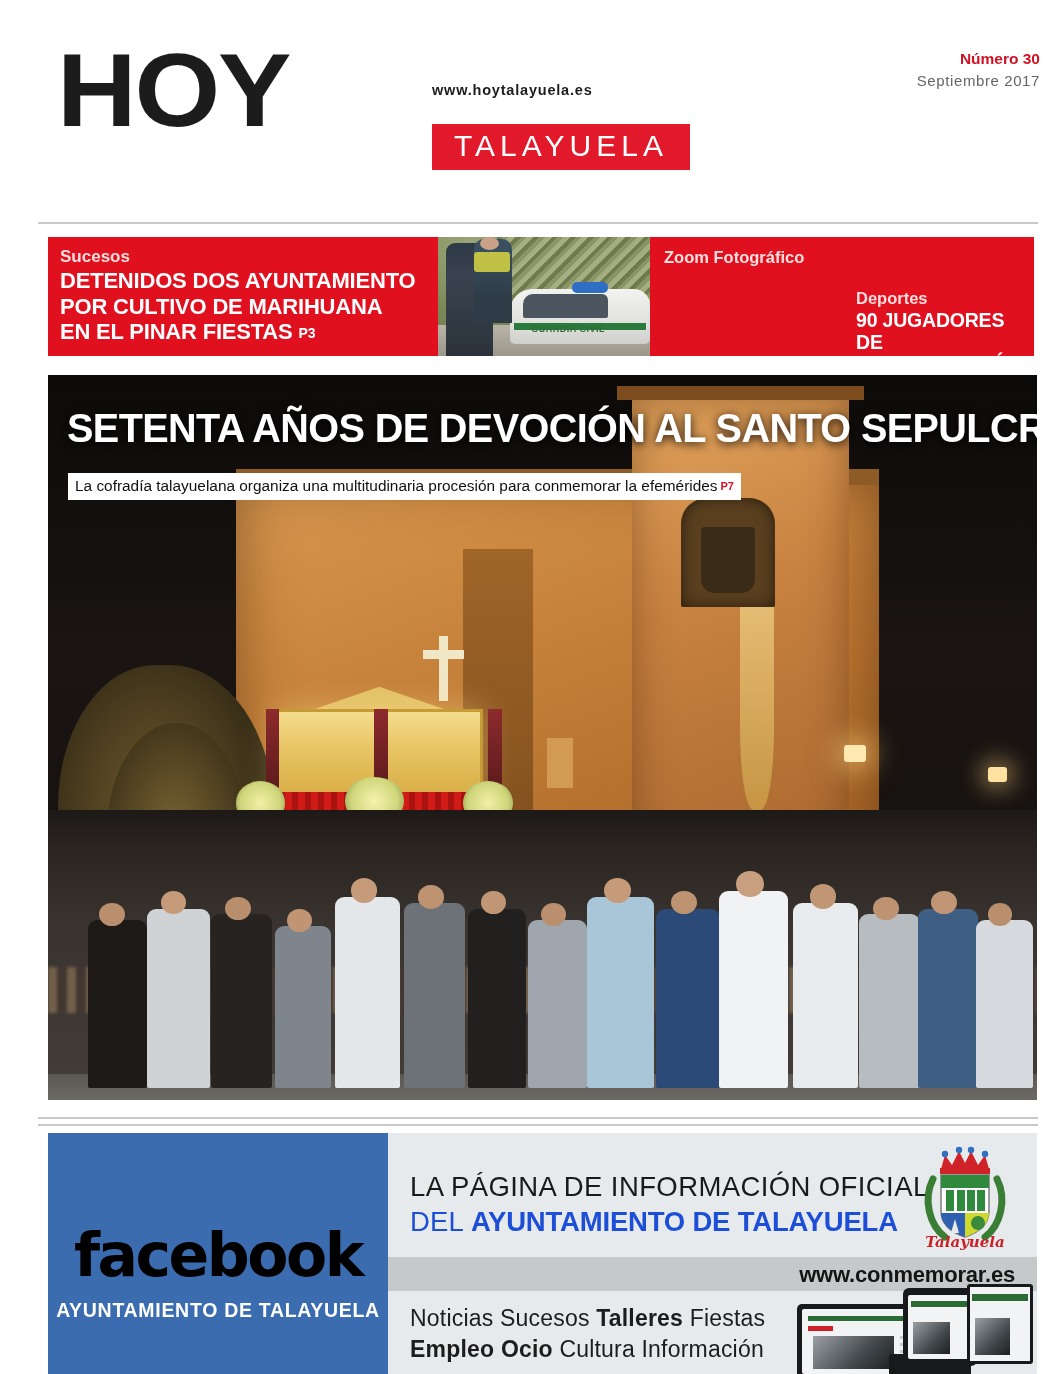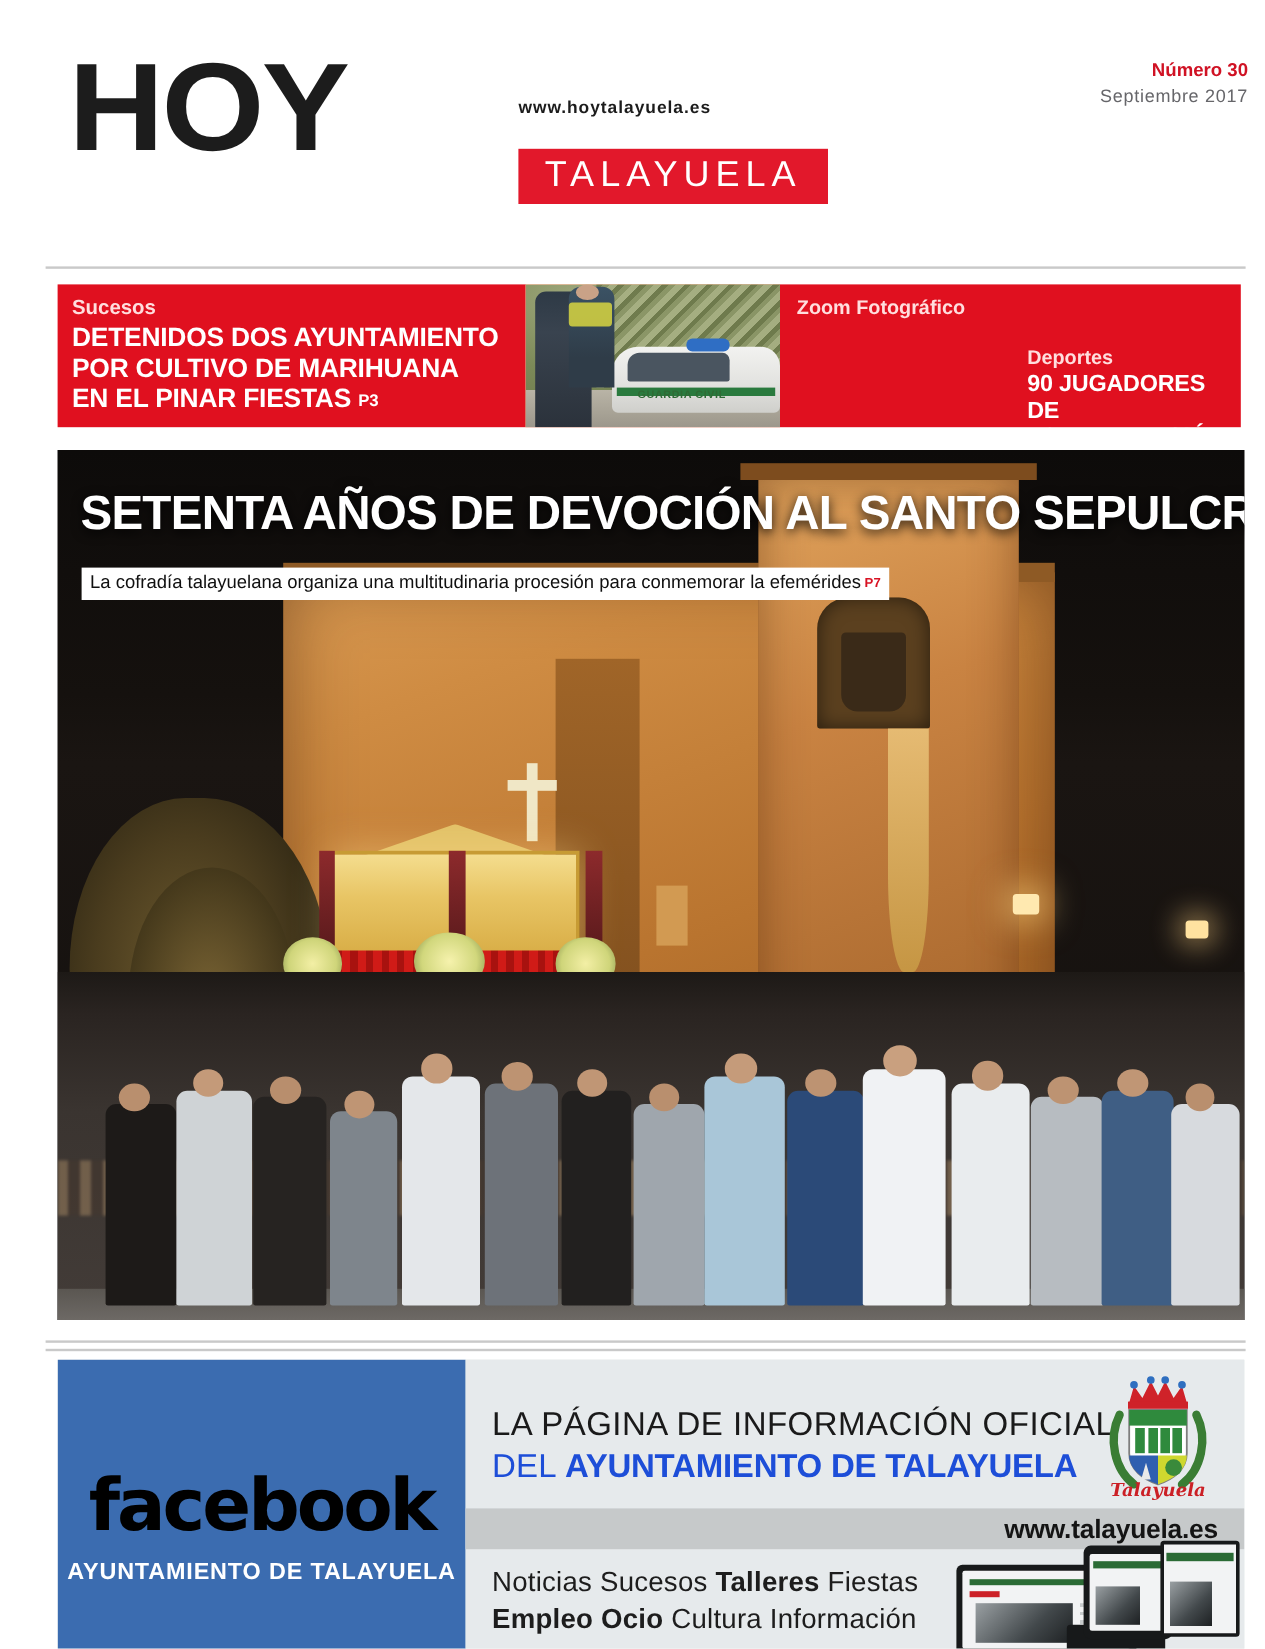--- a/index.html
+++ b/index.html
@@ -109,21 +109,21 @@
     font-size: 14px;
     vertical-align: 1px;
     letter-spacing: 0;
   }
 
   .teaser-photo {
     width: 212px;
     height: 119px;
     position: relative;
     overflow: hidden;
-    background: #fef9c3;
+    background: #84cc16;
     padding-left: 16px;
   }
   .teaser-photo .sky {
     position:absolute; left:0; top:0; width:100%; height:100%;
     background:
       radial-gradient(ellipse at 20% 10%, #9fa87c 0%, #7c8a58 40%, #606b42 100%);
   }
   .teaser-photo .bush {
     position:absolute; right:0; top:0; width:72%; height:72%;
     background: repeating-linear-gradient(135deg,#6e7a4c 0 4px,#8b9667 4px 8px, #a7b083 8px 13px);
@@ -708,21 +708,21 @@
           <rect x="56" y="45" width="8" height="21" fill="#2f8a3d"></rect>
           <path d="M20 68 H44 V92 C32 88 20 80 20 68 Z" fill="#2f5fb0"></path>
           <path d="M44 68 H68 V68 C68 80 56 88 44 92 Z" fill="#cfd82f"></path>
           <circle cx="57" cy="78" r="7" fill="#3a8a3b"></circle>
           <path d="M30 88 L34 74 L38 88 Z" fill="#e9e9e9"></path>
         </svg>
         <div class="crest-name">Talayuela</div>
       </div>
 
       <div class="ad-greybar"></div>
-      <div class="ad-url">www.talayuela.es</div>
+      <div class="ad-url">www.conmemorar.es</div>
 
       <div class="ad-kw1">
         <span>Noticias</span>
         <span>Sucesos</span>
         <span class="kw-b">Talleres</span>
         <span>Fiestas</span>
       </div>
       <div class="ad-kw2">
         <span class="kw-b">Empleo</span>
         <span class="kw-b">Ocio</span>

